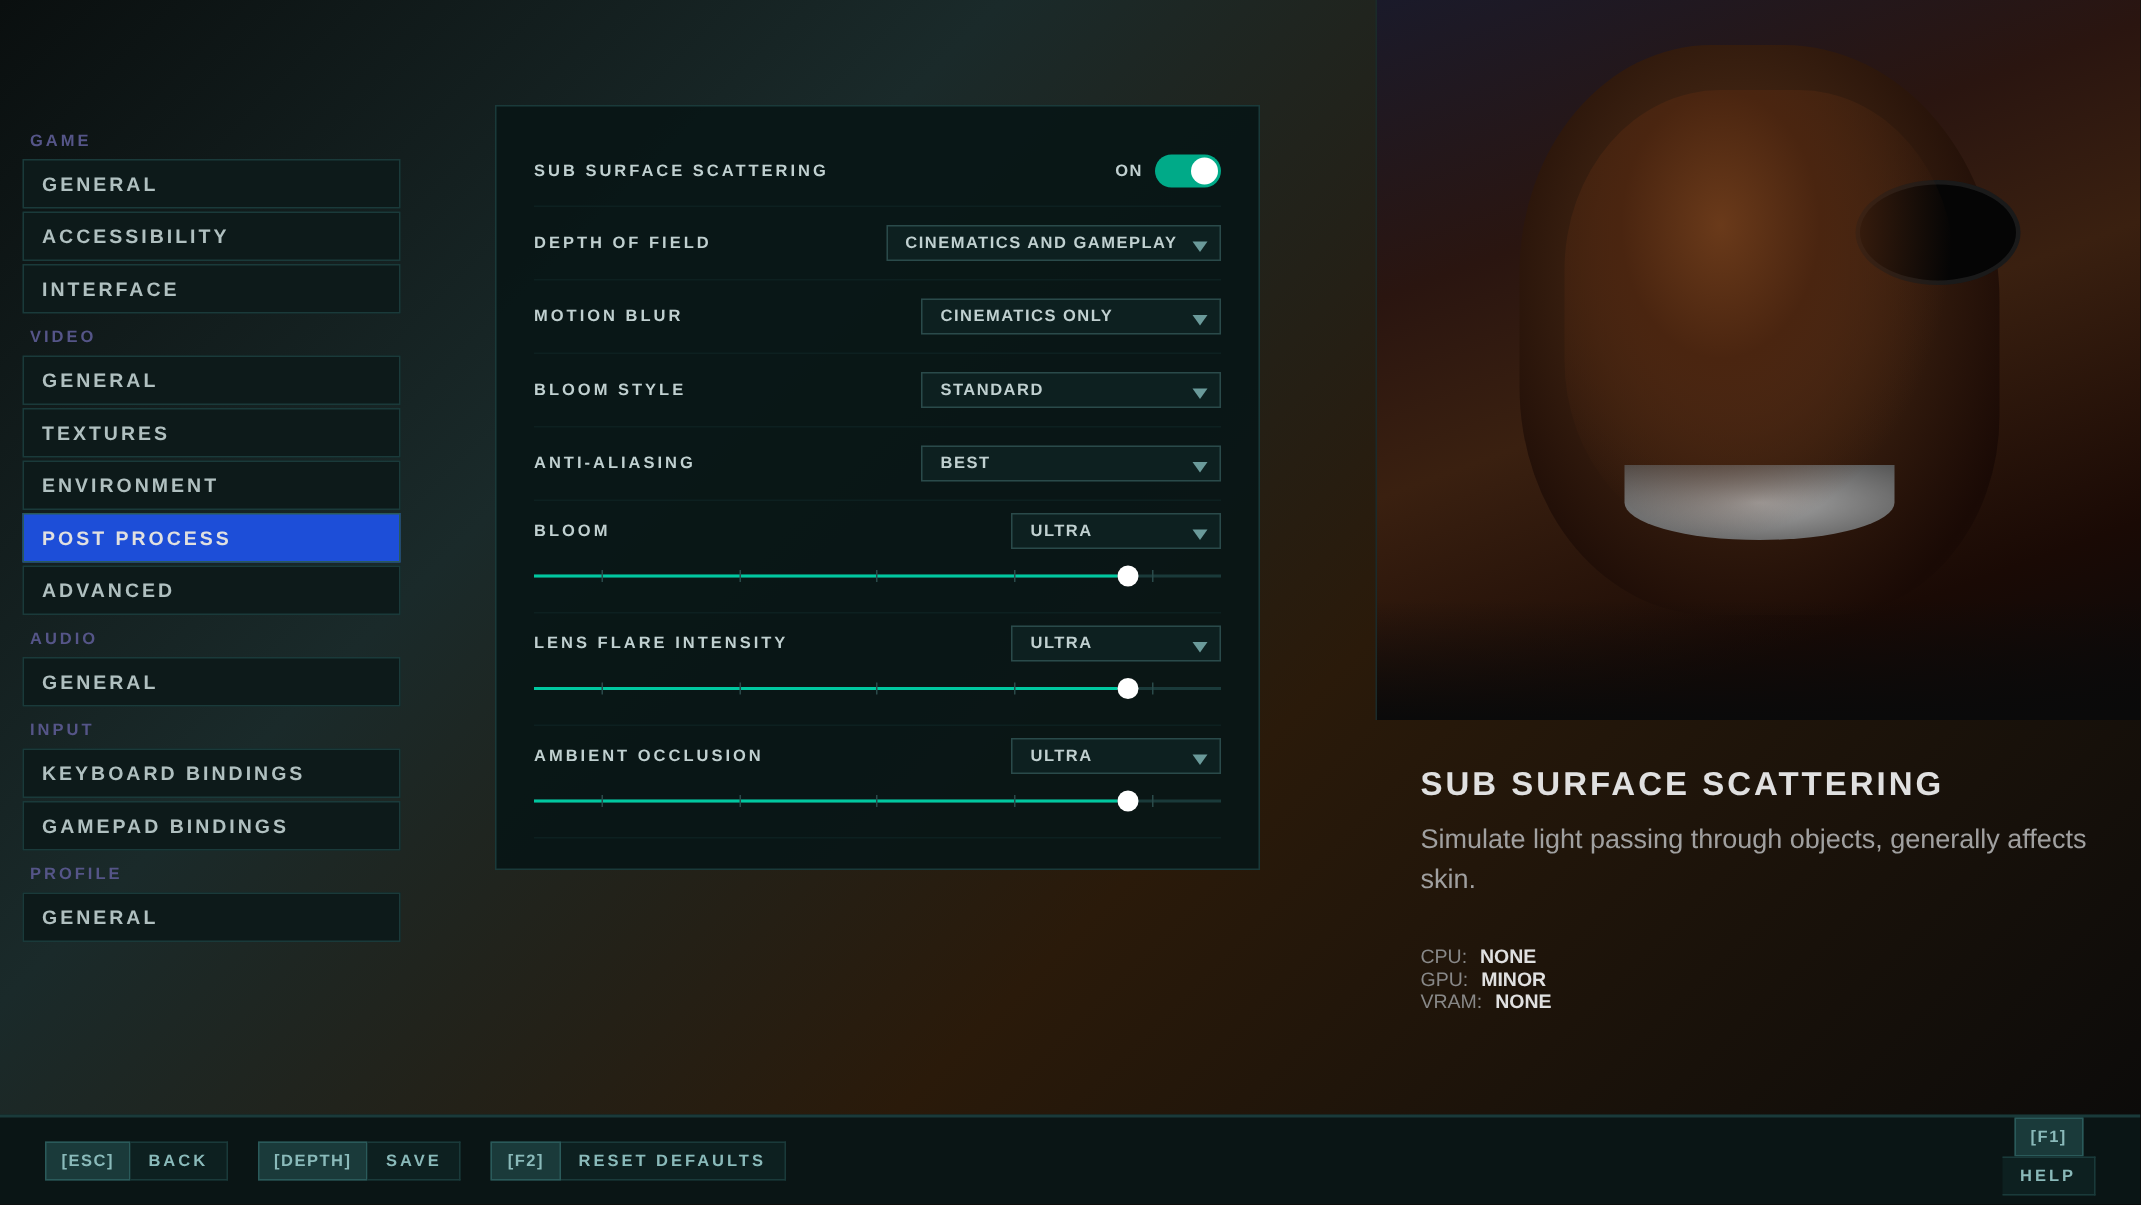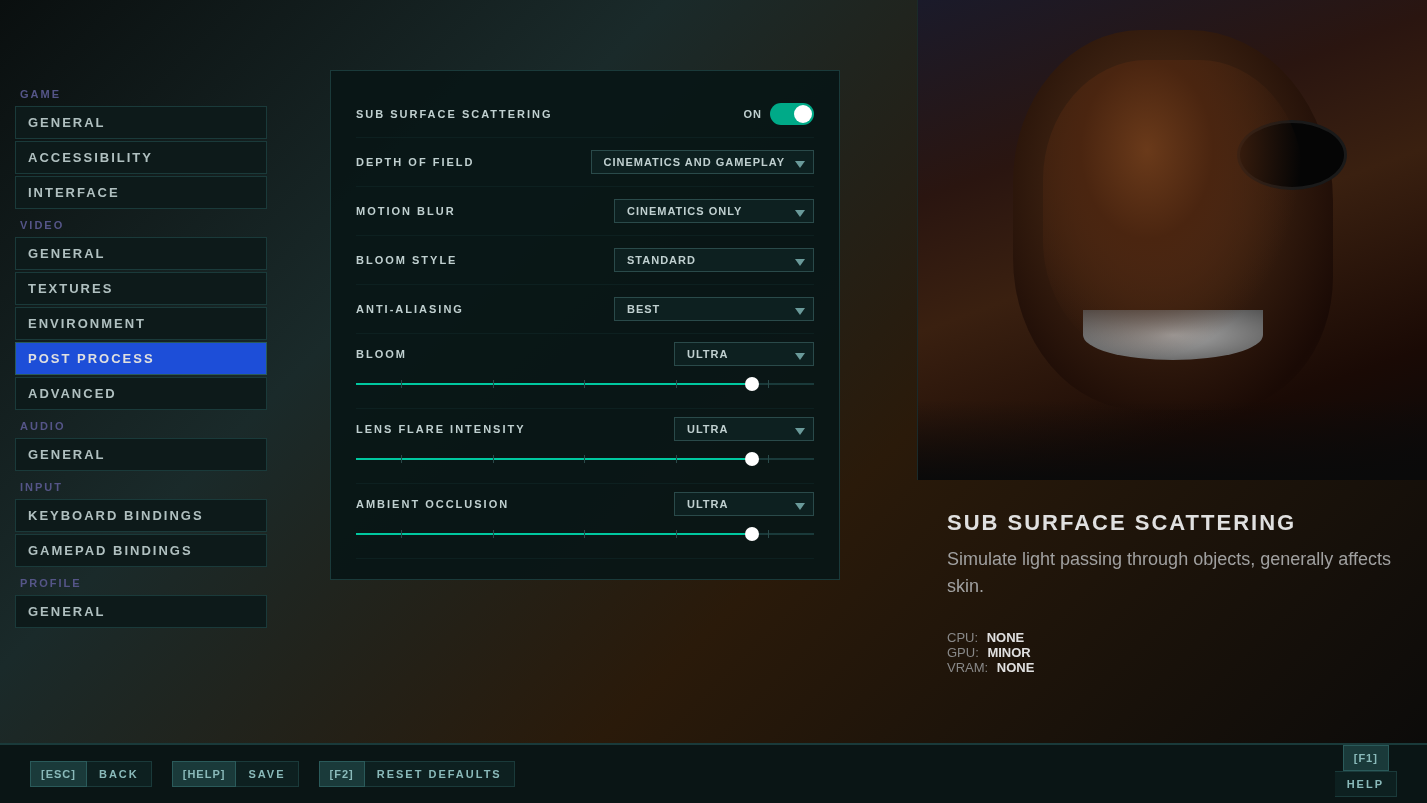--- a/index.html
+++ b/index.html
@@ -552,21 +552,21 @@
       </div>
     </div>
 </div>
 
 <div id="footer">
   <div class="footer-btn">
     <span class="footer-key">[ESC]</span>
     <span class="footer-action">BACK</span>
   </div>
   <div class="footer-btn">
-    <span class="footer-key">[HELP]</span>
+    <span class="footer-key">[DEPTH]</span>
     <span class="footer-action">SAVE</span>
   </div>
   <div class="footer-btn">
     <span class="footer-key">[F2]</span>
     <span class="footer-action">RESET DEFAULTS</span>
   </div>
   <div class="footer-btn footer-right">
     <span class="footer-key">[F1]</span>
     <span class="footer-action">HELP</span>
   </div>

